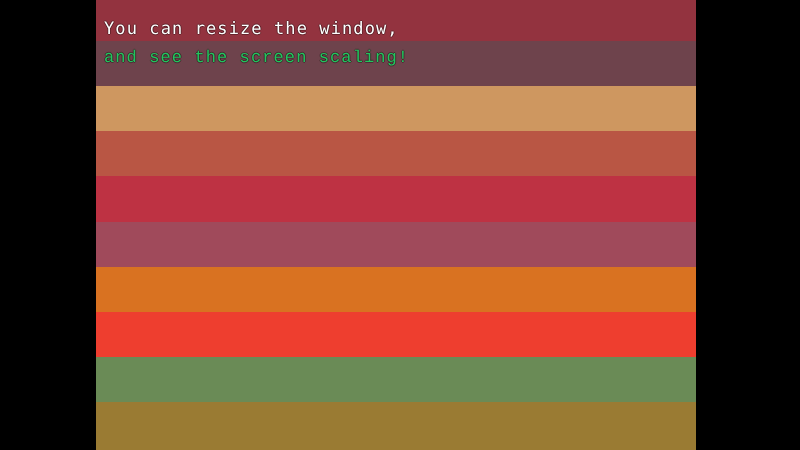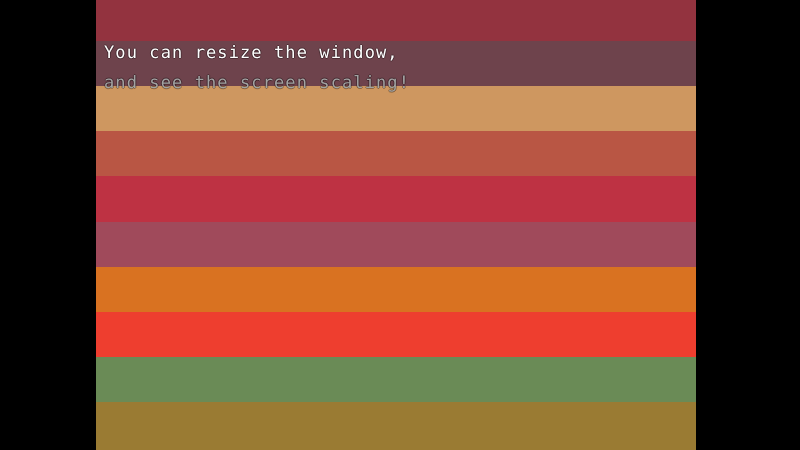--- a/index.html
+++ b/index.html
@@ -100,18 +100,18 @@
         <div class="band" style="top: 131px; height: 45px; background: rgb(185, 86, 68); width: 600px;"></div>
         <div class="band" style="top: 176px; height: 46px; background: rgb(190, 50, 67); width: 600px;"></div>
         <div class="band" style="top: 222px; height: 45px; background: rgb(160, 74, 91); width: 600px;"></div>
         <div class="band" style="top: 267px; height: 45px; background: rgb(217, 114, 33); width: 600px;"></div>
         <div class="band" style="top: 312px; height: 45px; background: rgb(238, 62, 47); width: 600px;"></div>
         <div class="band" style="top: 357px; height: 45px; background: rgb(106, 139, 86); width: 600px;"></div>
         <div class="band" style="top: 402px; height: 48px; background: rgb(154, 123, 51); width: 600px;"></div>
       </div>
 
     <div id="overlay-text" style="width: 600px;">
-      <span class="text-line" style="color: rgb(255, 255, 255); margin-top: 24px;">You can resize the window,</span>
-      <span class="text-line" style="color: #a3a3a3;">and see the screen scaling!</span>
+      <span class="text-line" style="color: rgb(255, 255, 255);">You can resize the window,</span>
+      <span class="text-line" style="color: #22c55e; font-family: Liberation Mono, monospace;">and see the screen scaling!</span>
     </div>
 
   </div>
 </div>
 
 </body></html>

